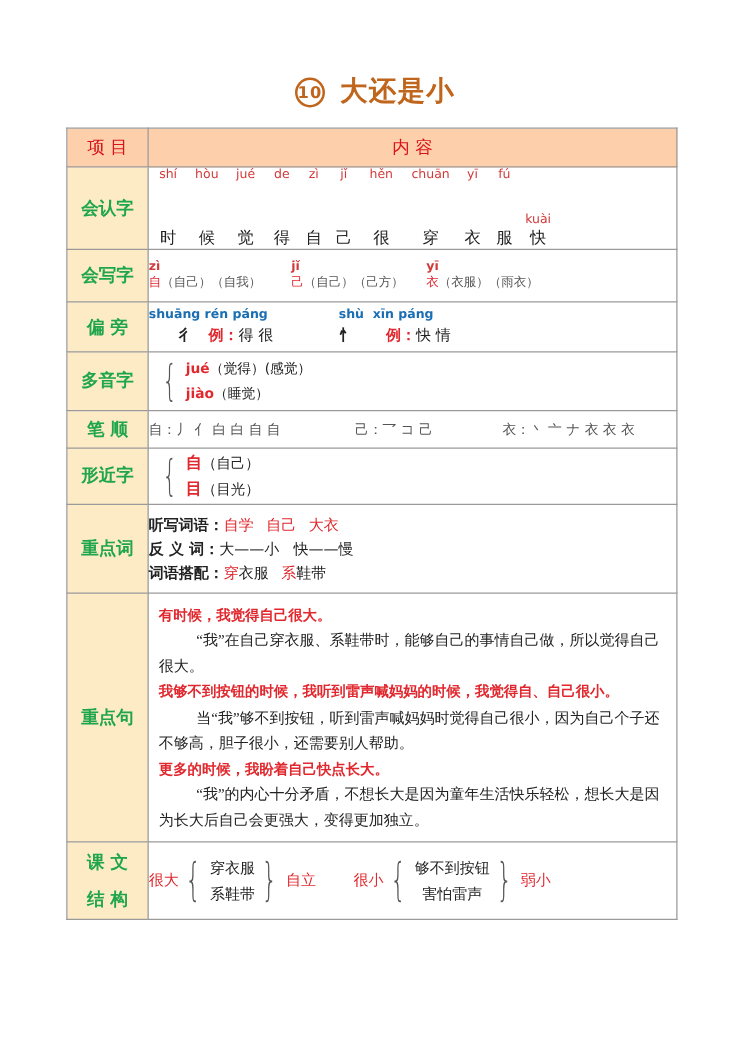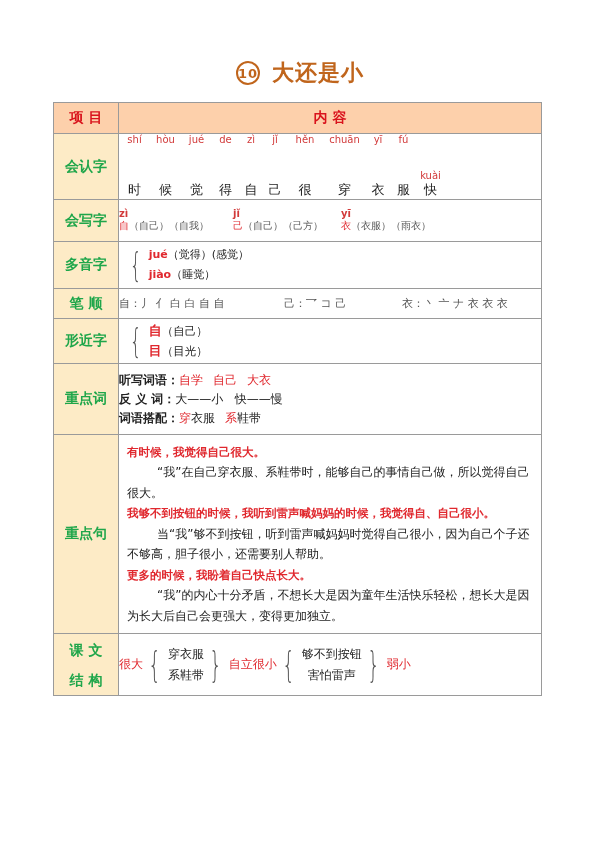--- a/index.html
+++ b/index.html
@@ -5,32 +5,32 @@
   html, body { margin: 0; padding: 0; background: #ffffff; }
   body { width: 600px; height: 848px; position: relative; overflow: hidden;
          font-family: "DejaVu Sans", "Liberation Sans", sans-serif; color: #222; }
   .title { position: absolute; top: 58px; left: 0; width: 600px; text-align: center;
            color: #c0651c; font-weight: bold; font-size: 22px; letter-spacing: 1px; }
   .title .num { display: inline-block; width: 24px; height: 24px; line-height: 22px; border: 2px solid #c0651c;
                 border-radius: 50%; font-size: 13px; text-align: center; vertical-align: 2px; margin-right: 12px; box-sizing: border-box; }
   table.main { position: absolute; left: 53px; top: 102px; width: 489px; border-collapse: collapse; table-layout: fixed; }
   table.main td { border: 1px solid #9a9a9a; padding: 0; vertical-align: middle; }
   td.lab { width: 64px; background: #fdebc6; color: #1fa64a; font-weight: bold; font-size: 14px; text-align: center; }
-  tr.hdr td { background: #fdd0ab; color: #d9131c; font-weight: bold; font-size: 14px; height: 30px; text-align: center; }
+  tr.hdr td { background: #fdd0ab; color: #d9131c; font-weight: normal; font-size: 14px; height: 30px; text-align: center; }
   td.c { padding-left: 10px; font-size: 12px; }
   .red { color: #e0282e; }
   .pyr { color: #d23a3a; font-size: 10px; }
   .blue { color: #1a6fb3; font-weight: bold; font-size: 10px; }
   .row-py { display: flex; }
   .row-py span { display: inline-block; text-align: center; }
   .lh { line-height: 20px; }
   .brace-wrap { display: flex; align-items: center; }
   .brace { font-size: 34px; font-weight: 200; color: #555; line-height: 1; margin-right: 2px; transform: scaleX(0.55); }
   .para { font-size: 12px; line-height: 20.5px; padding-right: 8px; }
-  .ind { text-indent: 30px; }
+  .ind { text-indent: 30px; font-family: Liberation Serif, serif; }
   .hl { color: #e0282e; font-weight: bold; font-size: 11.5px; }
   .grid-box { display: inline-block; width: 42px; height: 42px; border: 1px solid #777; position: relative; vertical-align: middle; box-sizing: border-box; }
   .grid-box::before { content: ""; position: absolute; left: 50%; top: 0; bottom: 0; border-left: 1px dashed #888; }
   .grid-box::after { content: ""; position: absolute; top: 50%; left: 0; right: 0; border-top: 1px dashed #888; }
   .grid-box .ch { position: absolute; left: 0; right: 0; top: 7px; text-align: center; font-size: 24px; z-index: 2; color: #111; }
 </style>
 </head>
 <body>
 
 <div class="title">
@@ -89,20 +89,41 @@
           <div style="font-size:10px"><span class="red">己</span><span style="color:#555">（自己）（己方）</span></div>
         </div>
         <div>
           <div class="pyr" style="font-weight:bold">yī</div>
           <div style="font-size:10px"><span class="red">衣</span><span style="color:#555">（衣服）（雨衣）</span></div>
         </div>
       </div>
     </td>
   </tr>
 
+  <tr style="height:40px">
+    <td class="lab">偏 旁</td>
+    <td class="c">
+      <div style="display:flex">
+        <div style="width:152px">
+          <div class="blue">shuāng rén páng</div>
+          <div style="font-size:12px;margin-top:3px;padding-left:24px">
+            <span style="font-weight:bold">彳</span>
+            <span class="red" style="font-weight:bold;margin-left:8px">例：</span><span>得 很</span>
+          </div>
+        </div>
+        <div>
+          <div class="blue" style="white-space:pre">shù  xīn páng</div>
+          <div style="font-size:12px;margin-top:3px;padding-left:0px">
+            <span style="font-weight:bold">忄</span>
+            <span class="red" style="font-weight:bold;margin-left:22px">例：</span><span>快 情</span>
+          </div>
+        </div>
+      </div>
+    </td>
+  </tr>
 
   <tr style="height:47px">
     <td class="lab">多音字</td>
     <td class="c" style="padding-left:6px">
       <div class="brace-wrap">
         <span class="brace">{</span>
         <div class="lh" style="font-size:11px">
           <div><span class="red" style="font-weight:bold">jué</span><span>（觉得）(感觉）</span></div>
           <div><span class="red" style="font-weight:bold">jiào</span><span>（睡觉）</span></div>
         </div>
@@ -167,21 +188,21 @@
         <div class="brace-wrap">
           <span class="red">很大</span>
           <span class="brace" style="font-size:36px">{</span>
           <div style="line-height:21px">
                 <div>穿衣服</div>
                 <div>系鞋带</div>
               </div>
           <span class="brace" style="font-size:36px">}</span>
           <span class="red">自立</span>
         </div>
-        <div class="brace-wrap" style="">
+        <div class="brace-wrap" style="margin-left:30px">
           <span class="red">很小</span>
           <span class="brace" style="font-size:36px">{</span>
           <div style="line-height:21px;text-align:center">
                 <div>够不到按钮</div>
                 <div>害怕雷声</div>
               </div>
           <span class="brace" style="font-size:36px">}</span>
           <span class="red">弱小</span>
         </div>
       </div>

